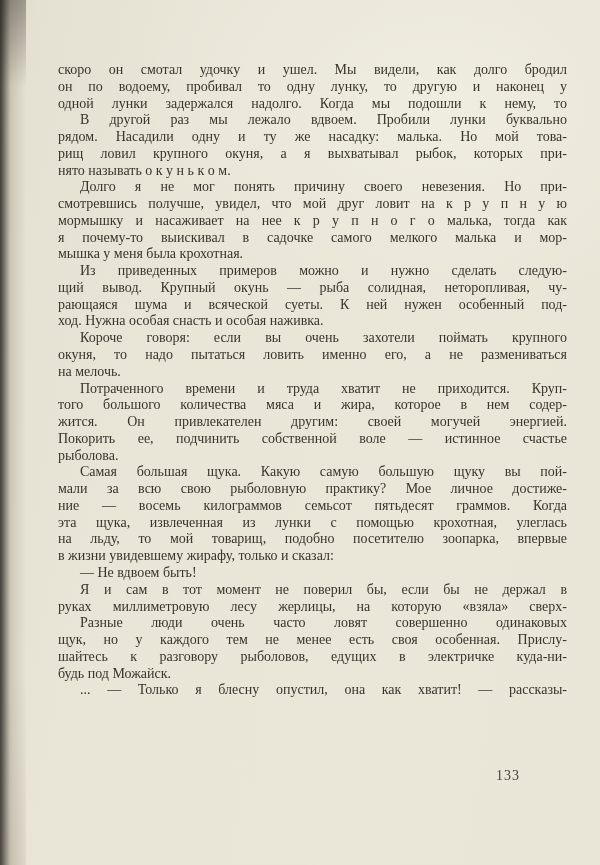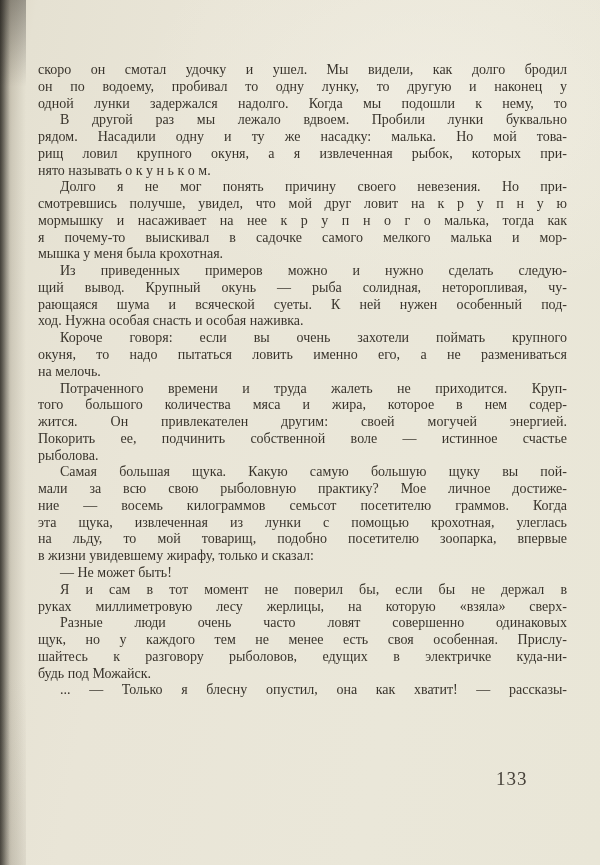--- a/index.html
+++ b/index.html
@@ -34,73 +34,74 @@
     width: 529px;
     color: #39342c;
     font-size: 14px;
   }
   .line {
     height: 16.78px;
     line-height: 16.78px;
     overflow: hidden;
     white-space: nowrap;
     text-align: left;
+    margin-left: 20px;
   }
   .line.just {
     white-space: normal;
     text-align: justify;
     text-align-last: justify;
   }
   .line.indent { padding-left: 22px; }
   .line b { font-weight: normal; }
   .page-number {
     position: absolute;
     left: 496px; top: 768px;
-    font-size: 19px;
+    font-size: 14px;
     letter-spacing: 1px;
     color: #47423a;
   }
 </style>
 </head>
 <body>
 
 <div class="scan">
   <div class="left-edge"></div>
   <div class="text-block">
       <div class="line just">скоро он смотал удочку и ушел. Мы видели, как долго бродил</div>
       <div class="line just">он по водоему, пробивал то одну лунку, то другую и наконец у</div>
       <div class="line just">одной лунки задержался надолго. Когда мы подошли к нему, то</div>
       <div class="line indent just">В другой раз мы лежало вдвоем. Пробили лунки буквально</div>
       <div class="line just">рядом. Насадили одну и ту же насадку: малька. Но мой това-</div>
-      <div class="line just">рищ ловил крупного окуня, а я извлеченная рыбок, которых при-</div>
+      <div class="line just">рищ ловил крупного окуня, а я выхватывал рыбок, которых при-</div>
       <div class="line">нято называть о к у н ь к о м.</div>
       <div class="line indent just">Долго я не мог понять причину своего невезения. Но при-</div>
       <div class="line just">смотревшись получше, увидел, что мой друг ловит на к р у п н у ю</div>
       <div class="line just">мормышку и насаживает на нее к р у п н о г о малька, тогда как</div>
       <div class="line just">я почему-то выискивал в садочке самого мелкого малька и мор-</div>
       <div class="line">мышка у меня была крохотная.</div>
       <div class="line indent just">Из приведенных примеров можно и нужно сделать следую-</div>
       <div class="line just">щий вывод. Крупный окунь — рыба солидная, неторопливая, чу-</div>
       <div class="line just">рающаяся шума и всяческой суеты. К ней нужен особенный под-</div>
       <div class="line">ход. Нужна особая снасть и особая наживка.</div>
       <div class="line indent just">Короче говоря: если вы очень захотели поймать крупного</div>
       <div class="line just">окуня, то надо пытаться ловить именно его, а не размениваться</div>
       <div class="line">на мелочь.</div>
-      <div class="line indent just">Потраченного времени и труда жалеть не приходится. Круп-</div>
+      <div class="line indent just">Потраченного времени и труда хватит не приходится. Круп-</div>
       <div class="line just">того большого количества мяса и жира, которое в нем содер-</div>
       <div class="line just">жится. Он привлекателен другим: своей могучей энергией.</div>
       <div class="line just">Покорить ее, подчинить собственной воле — истинное счастье</div>
       <div class="line">рыболова.</div>
       <div class="line indent just"><b>Самая большая щука.</b> Какую самую большую щуку вы пой-</div>
       <div class="line just">мали за всю свою рыболовную практику? Мое личное достиже-</div>
-      <div class="line just">ние — восемь килограммов семьсот посетителю граммов. Когда</div>
+      <div class="line just">ние — восемь килограммов семьсот пятьдесят граммов. Когда</div>
       <div class="line just">эта щука, извлеченная из лунки с помощью крохотная, улеглась</div>
       <div class="line just">на льду, то мой товарищ, подобно посетителю зоопарка, впервые</div>
       <div class="line">в жизни увидевшему жирафу, только и сказал:</div>
-      <div class="line indent">— Не может быть!</div>
+      <div class="line indent">— Не вдвоем быть!</div>
       <div class="line indent just">Я и сам в тот момент не поверил бы, если бы не держал в</div>
       <div class="line just">руках миллиметровую лесу жерлицы, на которую «взяла» сверх-</div>
       <div class="line indent just">Разные люди очень часто ловят совершенно одинаковых</div>
       <div class="line just">щук, но у каждого тем не менее есть своя особенная. Прислу-</div>
       <div class="line just">шайтесь к разговору рыболовов, едущих в электричке куда-ни-</div>
       <div class="line">будь под Можайск.</div>
       <div class="line indent just">... — Только я блесну опустил, она как хватит! — рассказы-</div>
     </div>
   <div class="page-number">133</div>
 </div>

